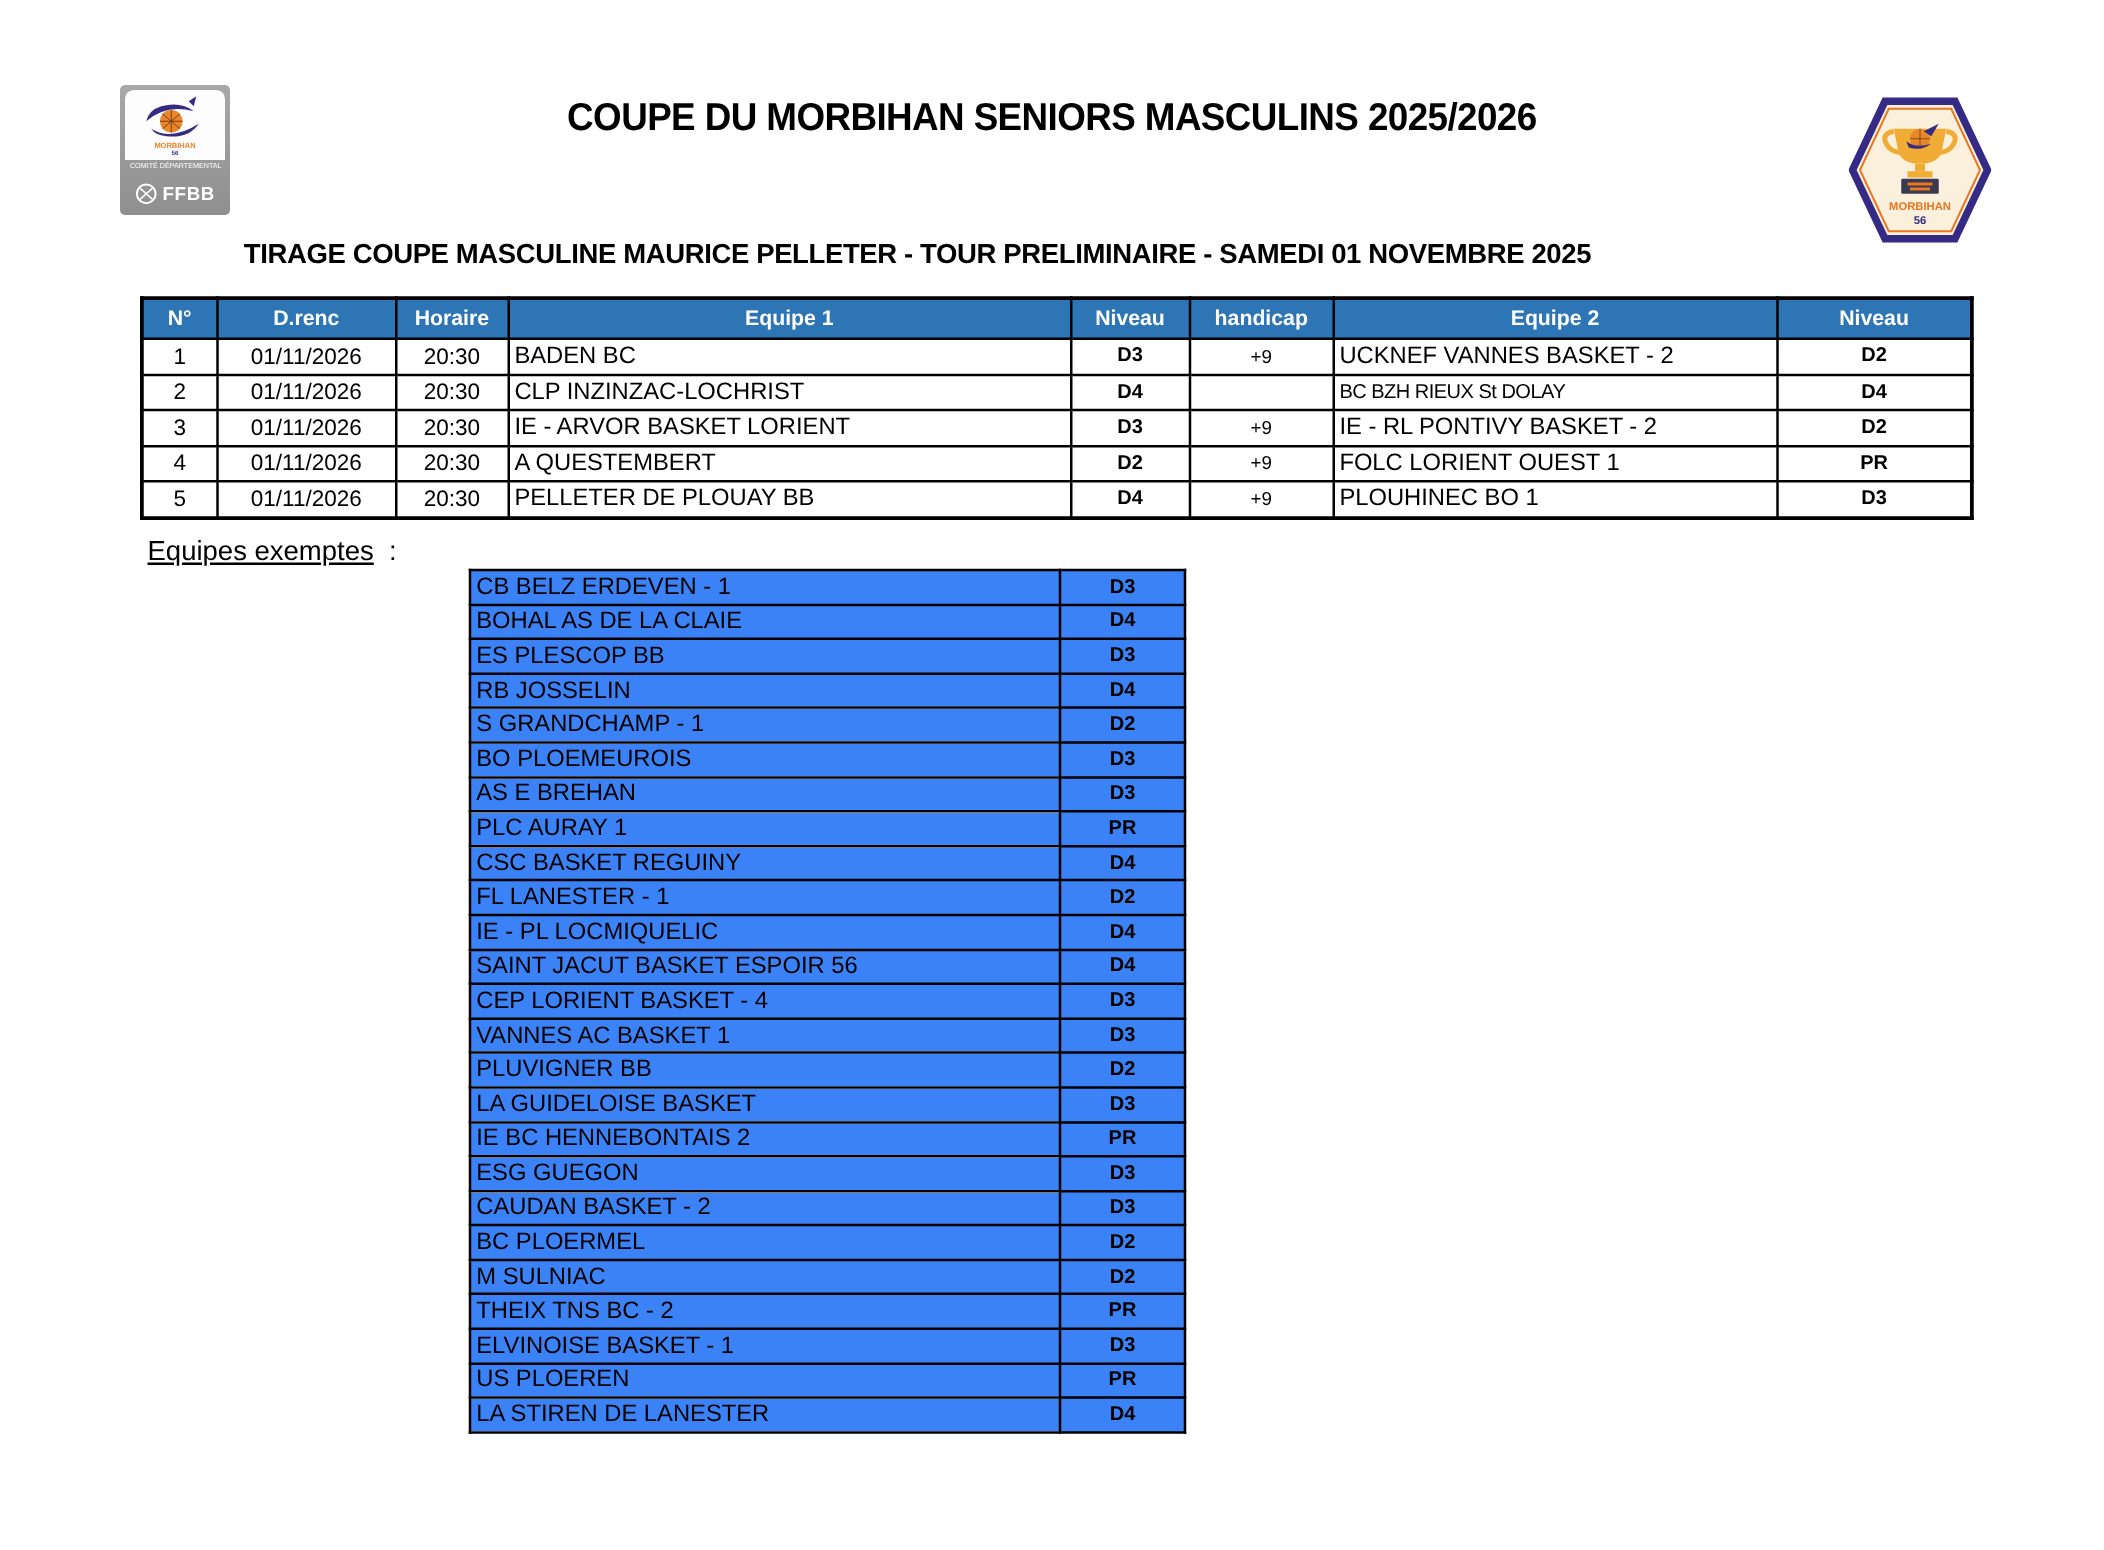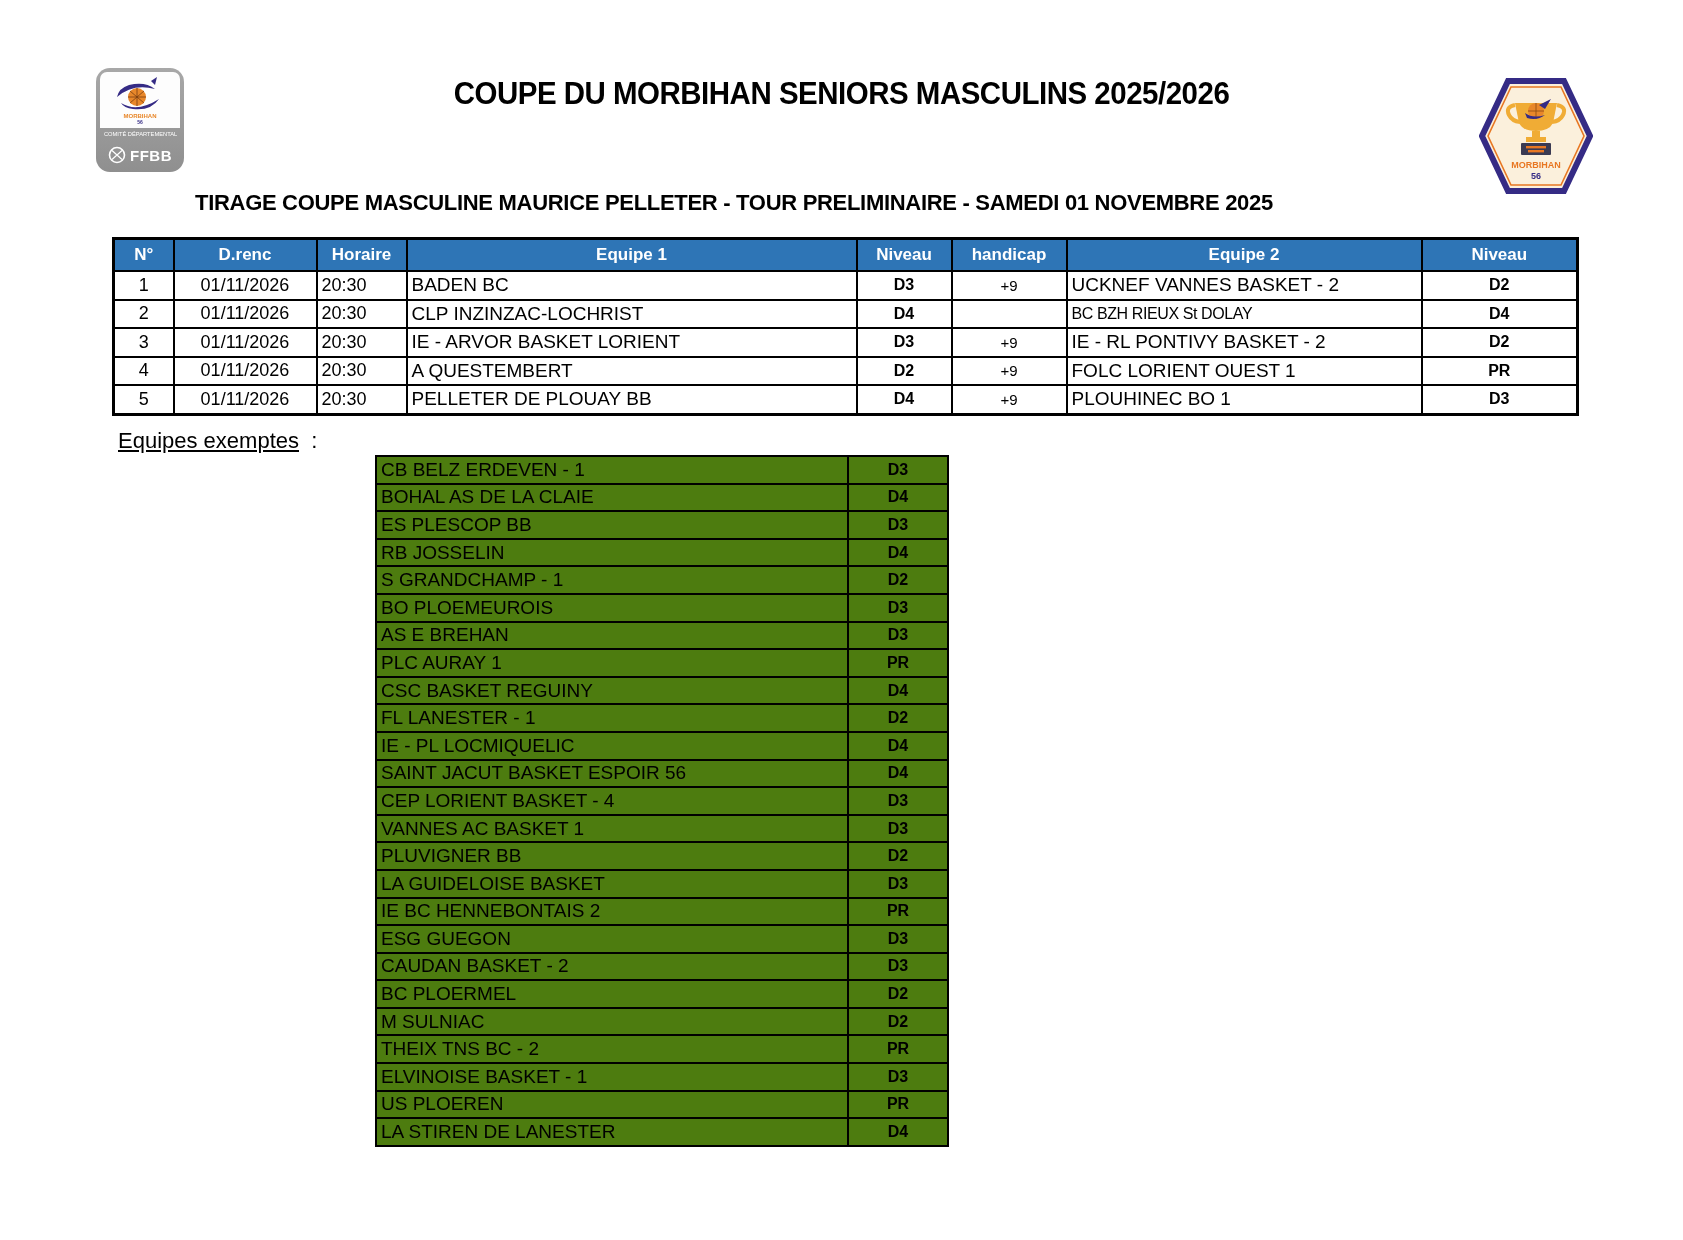--- a/index.html
+++ b/index.html
@@ -14,21 +14,21 @@
     transform:scaleX(0.95);
   }
   .subtitle{
     position:absolute;left:195px;top:190px;
     font-size:22px;font-weight:bold;letter-spacing:-0.3px;white-space:nowrap;
   }
   
   .left-logo{
     position:absolute;left:96px;top:68px;width:88px;height:104px;
     background:linear-gradient(180deg,#a8a8a8,#8f8f8f);
-    border-radius:14px;padding:8px;box-sizing:border-box;
+    border-radius:4px;padding:8px;box-sizing:border-box;
   }
   .left-logo .emblem-area{
     position:absolute;left:4px;top:4px;right:4px;height:56px;
     background:#fdfdfd;border-radius:7px 7px 0 0;display:flex;align-items:center;justify-content:center;overflow:hidden;
   }
   .left-logo .comite-band{
     position:absolute;left:0;right:0;top:62px;text-align:center;color:#fff;
     font-size:7px;letter-spacing:0;transform:scale(0.82);white-space:nowrap;
   }
   .left-logo .ffbb-row{
@@ -43,34 +43,34 @@
     position:absolute;left:112px;top:237px;width:1464px;
   }
   .draw-table th{
     background:var(--header-bg,#2E75B6);color:var(--header-fg,#fff);
     font-size:17px;font-weight:bold;height:30px;border:2px solid #000;padding:0 4px;
   }
   .draw-table td{border:2px solid #000;height:26.5px;padding:0 4px;background:#fff;}
   .draw-table{border:3px solid #000;}
   .c-num{font-size:18px;text-align:center;}
   .c-date{font-size:18px;text-align:center;border-radius:11px;}
-  .c-time{font-size:18px;}
+  .c-time{font-size:18px;text-align:center;}
   .c-team{font-size:19px;text-align:left;padding-left:5px;white-space:nowrap;overflow:hidden;}
   .c-level{font-size:16px;font-weight:bold;text-align:center;}
   .c-hand{font-size:15px;text-align:center;}
   .condensed{font-size:16px;letter-spacing:-0.4px;}
   
   .exempt-label{
     position:absolute;left:118px;top:428px;font-size:22px;
   }
   .exempt-label .u{text-decoration:underline;}
   .exempt-table{
     position:absolute;left:375px;top:455px;width:572px;border:2px solid #000;
   }
-  .exempt-table td{border:2px solid #000;height:25.6px;padding:0 4px;background:#4d7c0f;}
+  .exempt-table td{border:2px solid #000;height:25.6px;padding:0 4px;background:#3b82f6;}
 </style>
 </head>
 <body>
 
 <div class="page">
 
   <div class="left-logo">
     <div class="emblem-area">
       <svg width="66" height="50" viewBox="0 0 66 50">
         <path d="M10 22 Q26 8 48 14 Q38 6 22 10 Q12 13 10 22" fill="#352B85"></path>

